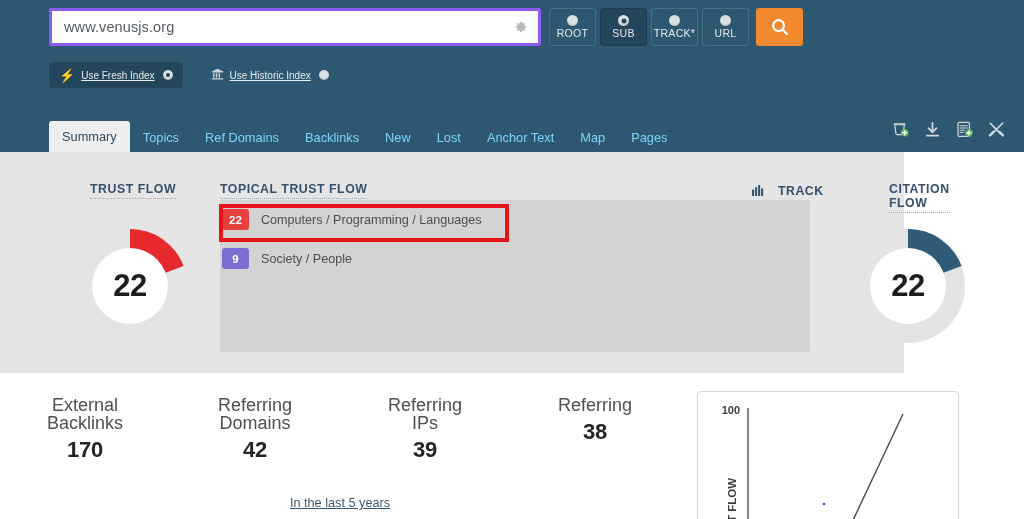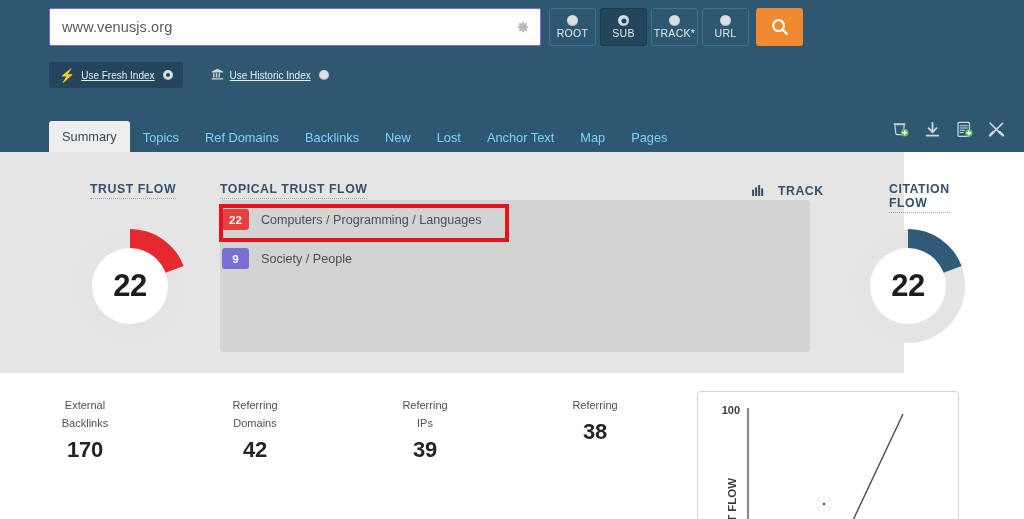--- a/index.html
+++ b/index.html
@@ -19,21 +19,21 @@
 
   
   .search-row {
     position: absolute; left: 49px; top: 8px;
     display: flex; align-items: stretch;
   }
   .url-box {
     position: relative;
     width: 492px; height: 38px;
     background: #ffffff;
-    border: 1px solid #8b5cf6;
+    border: 3px solid #8b5cf6;
     border-radius: 2px;
     display: flex; align-items: center;
   }
   .url-text {
     padding-left: 12px;
     font-size: 14.5px;
     color: #555b60;
     letter-spacing: .1px;
   }
   .gear-icon {
@@ -211,21 +211,21 @@
 
   
   .white-section {
     position: absolute; left: 0; top: 373px;
     width: 1024px; height: 146px;
     background: #ffffff;
   }
   .stats { position: absolute; left: 0; top: 23px; width: 680px; display: flex; }
   .stat { flex: 1; text-align: center; }
   .stat-label {
-    font-size: 11px; color: #4c5054; line-height: 18px; text-align: center;
+    font-size: 18px; color: #4c5054; line-height: 18px; text-align: center;
   }
   .stat-value {
     font-size: 22px; font-weight: bold; color: #222426;
     margin-top: 5px; letter-spacing: -.3px;
   }
   .years-link {
     position: absolute; left: 0; top: 123px; width: 680px;
     text-align: center;
     font-size: 12.7px; color: #3b5a72;
     text-decoration: underline;
@@ -419,20 +419,21 @@
       <div class="stat-label">Referring</div>
       <div class="stat-label">IPs</div>
       <div class="stat-value">39</div>
     </div>
     <div class="stat">
       <div class="stat-label">Referring</div>
       <div class="stat-value">38</div>
     </div>
   </div>
 
+  <div class="years-link">In the last 5 years</div>
 </div>
 
 <div class="chart-box">
   <svg viewBox="0 0 262 160" width="262" height="160">
 
     <line x1="50" y1="16" x2="50" y2="160" stroke="#8a8a8a" stroke-width="2.2"></line>
 
     <text x="42" y="22" text-anchor="end" font-family="'Liberation Sans', sans-serif" font-size="11" font-weight="bold" fill="#3c3c3c">100</text>
 
     <text x="0" y="0" transform="translate(38,130) rotate(-90)" font-family="'Liberation Sans', sans-serif" font-size="11.5" font-weight="bold" fill="#3c3c3c">T FLOW</text>

